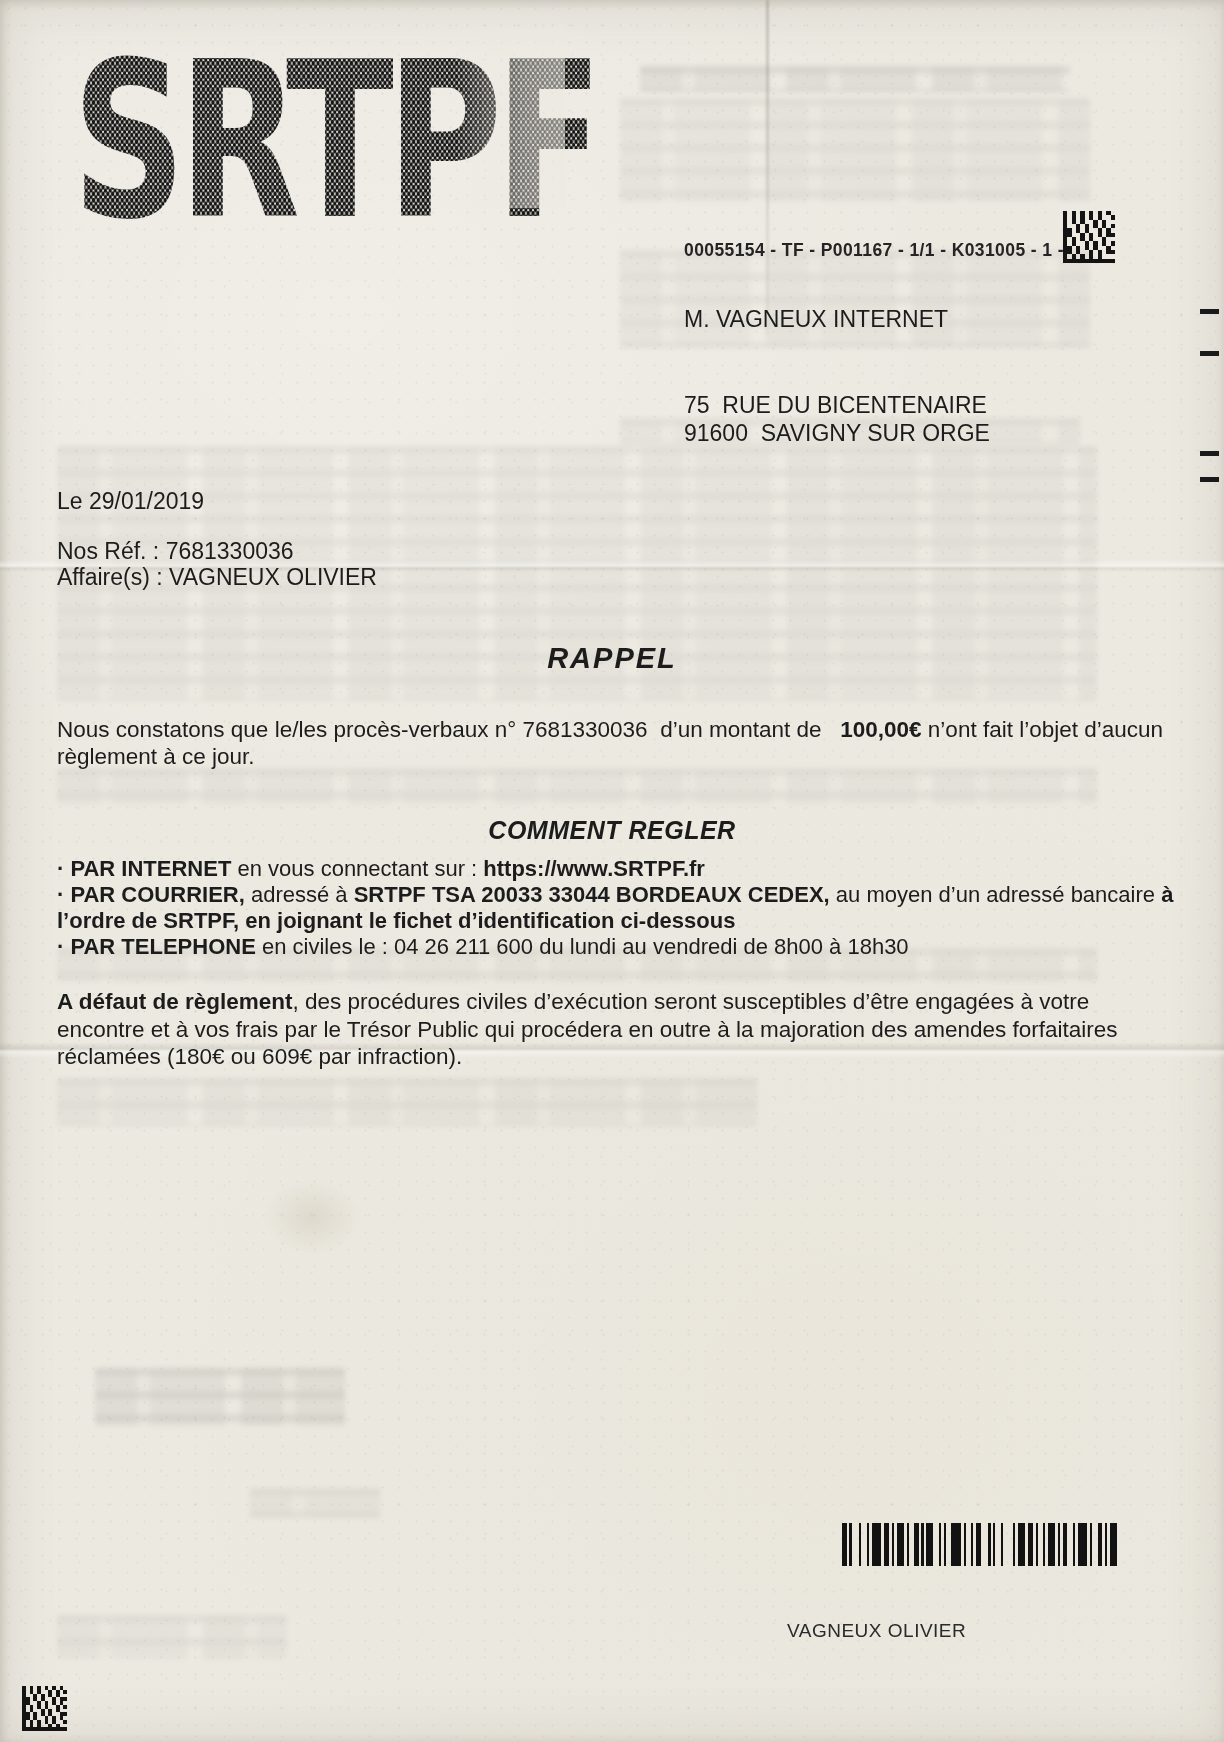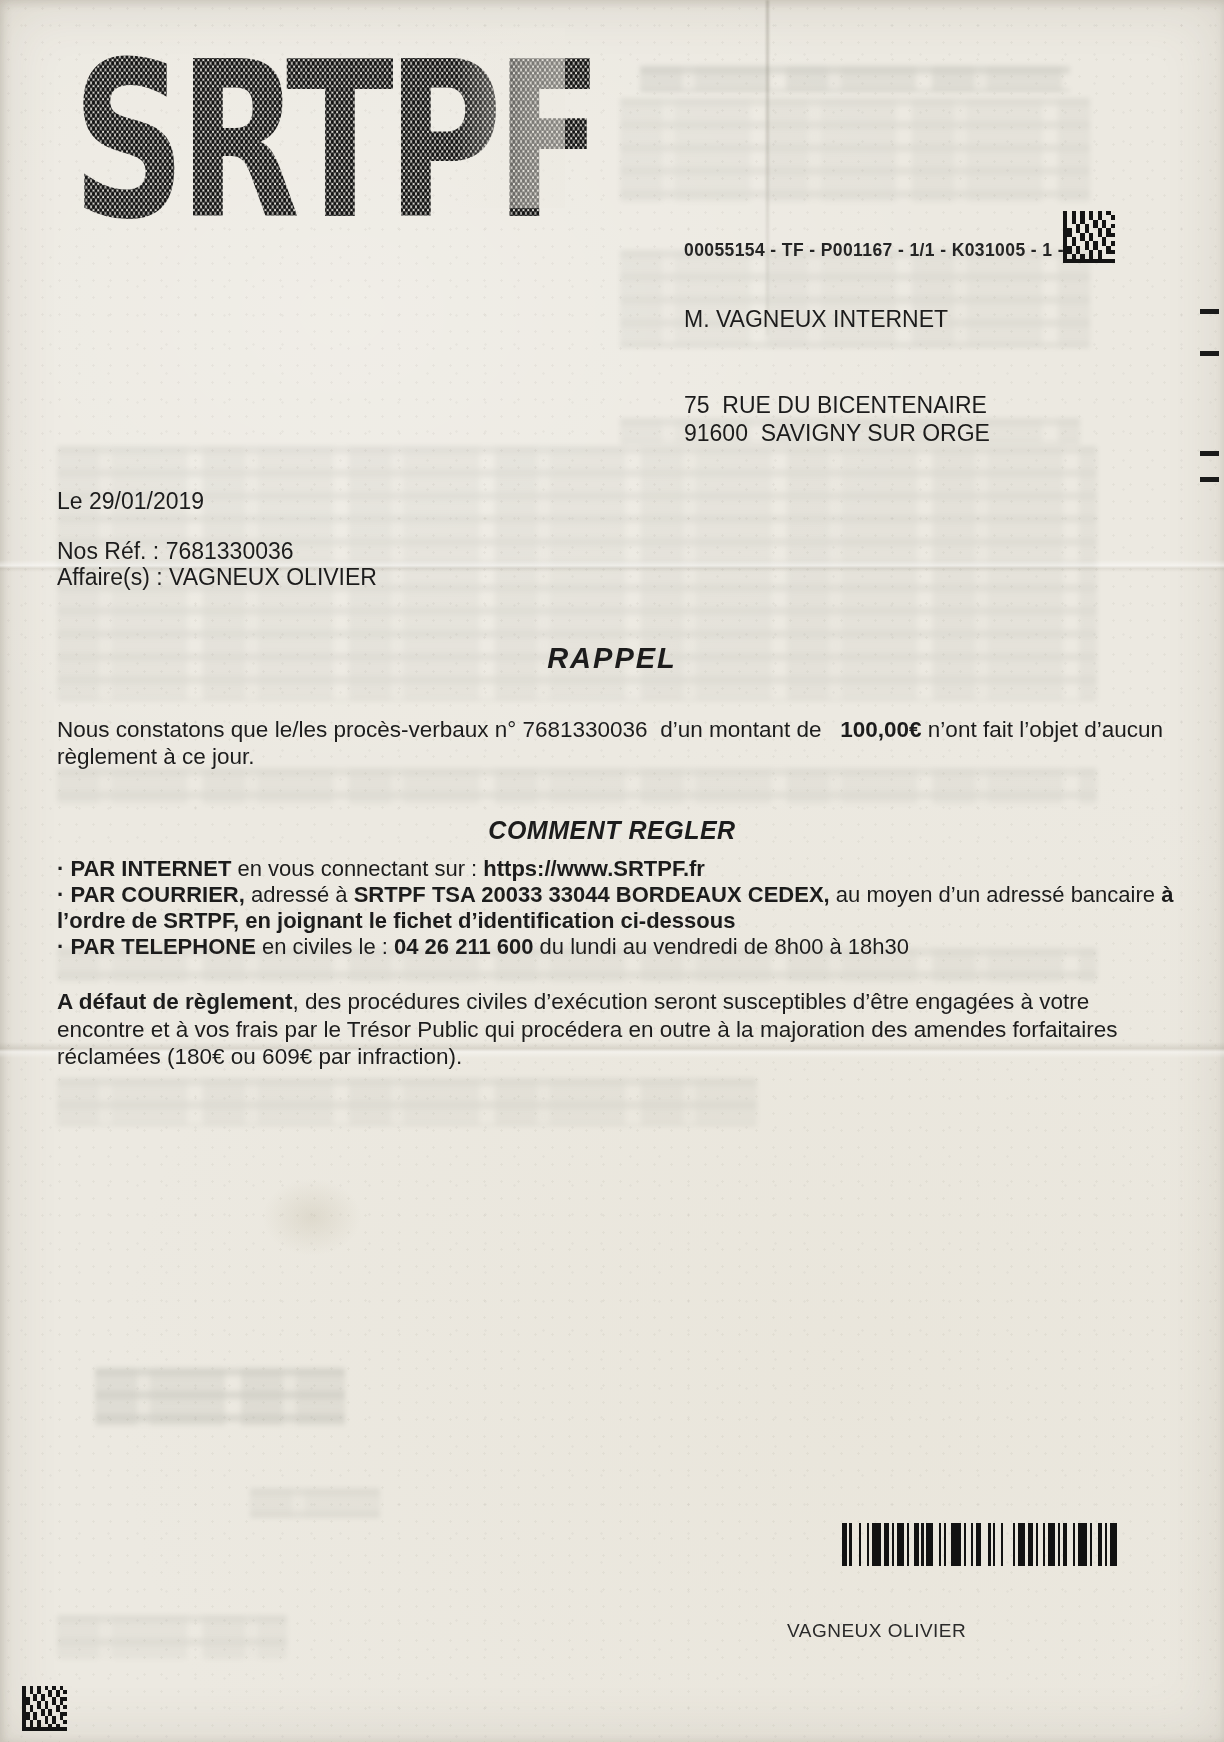--- a/index.html
+++ b/index.html
@@ -199,21 +199,21 @@
   <div class="abs dateline">Le 29/01/2019</div>
   <div class="abs refline">Nos Réf. : 7681330036</div>
   <div class="abs doc-title">RAPPEL</div>
 
   <div class="abs caseline">Affaire(s) : VAGNEUX OLIVIER</div>
   <div class="abs para" style="top:716px;"><span>Nous constatons que le/les procès-verbaux n° 7681330036  d’un montant de   </span><span style="font-weight: 700;">100,00€</span><span> n’ont fait l’objet d’aucun règlement à ce jour.</span></div>
   <div class="abs howto-title">COMMENT REGLER</div>
   <div class="abs bullets">
     <p><span style="font-weight: 700; text-align: right;">· PAR INTERNET</span><span> en vous connectant sur : </span><span style="font-weight: 700;">https://www.SRTPF.fr</span></p>
     <p><span style="font-weight: 700;">· PAR COURRIER,</span><span> adressé à </span><span style="font-weight: 700;">SRTPF TSA 20033 33044 BORDEAUX CEDEX,</span><span> au moyen d’un adressé bancaire </span><span style="font-weight: 700;">à l’ordre de SRTPF, en joignant le fichet d’identification ci-dessous</span></p>
-    <p><span style="font-weight: 700;">· PAR TELEPHONE</span><span> en civiles le : </span><span style="font-weight: 700;">04 26 211 600</span><span> du lundi au vendredi de 8h00 à 18h30</span></p>
+    <p><span style="font-weight: 700;">· PAR TELEPHONE</span><span> en civiles le : </span><span style="font-weight: 400;">04 26 211 600</span><span> du lundi au vendredi de 8h00 à 18h30</span></p>
   </div>
   <div class="abs para warning"><span style="font-weight: 700;">A défaut de règlement</span><span>, des procédures civiles d’exécution seront susceptibles d’être engagées à votre encontre et à vos frais par le Trésor Public qui procédera en outre à la majoration des amendes forfaitaires réclamées (180€ ou 609€ par infraction).</span></div>
 
   <div class="abs barcode" id="barcode">
       <i style="left: 0px; width: 4.56429px;"></i>
       <i style="left: 7.44643px; width: 2.08214px;"></i>
       <i style="left: 17.375px; width: 2.08214px;"></i>
       <i style="left: 24.8214px; width: 2.08214px;"></i>
       <i style="left: 29.7857px; width: 9.52857px;"></i>
       <i style="left: 42.1964px; width: 4.56429px;"></i>

